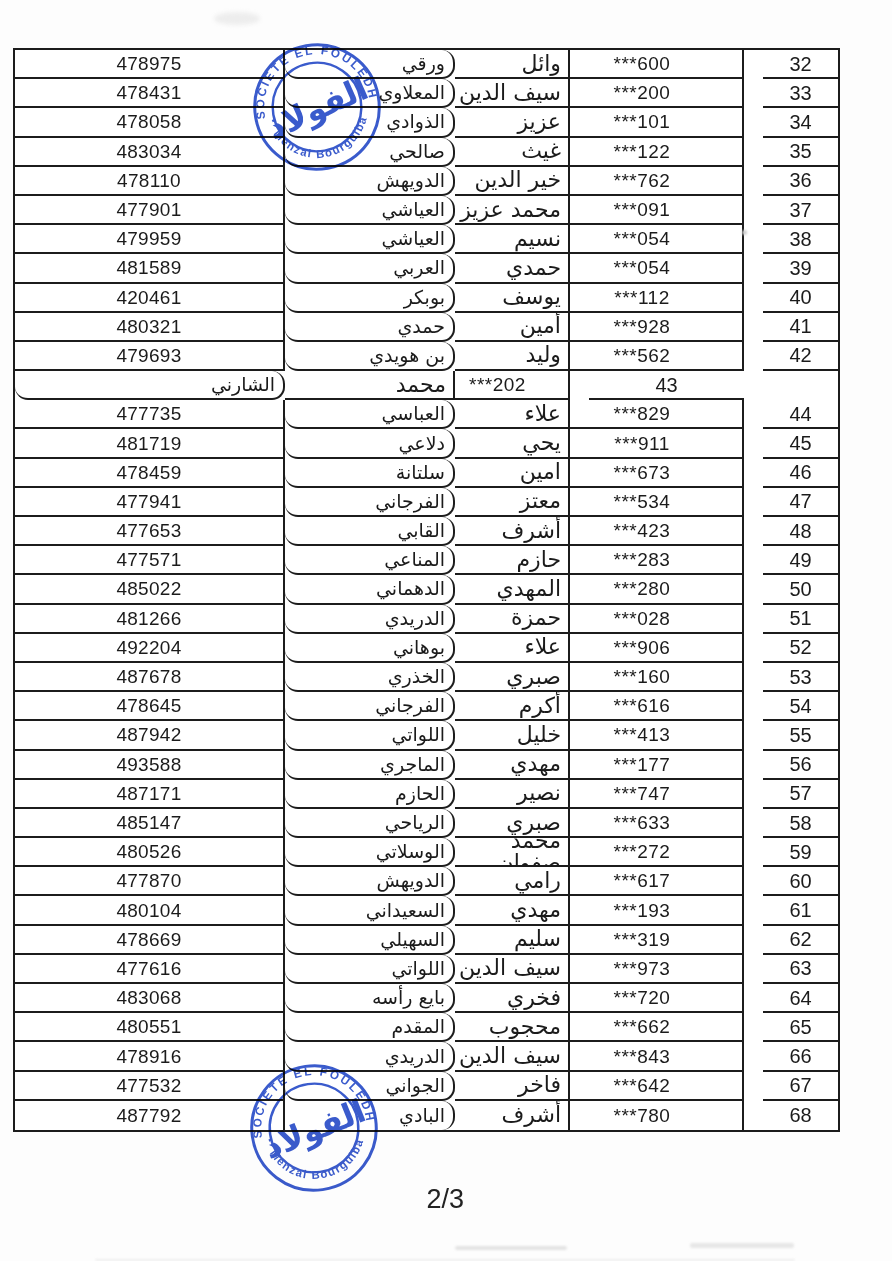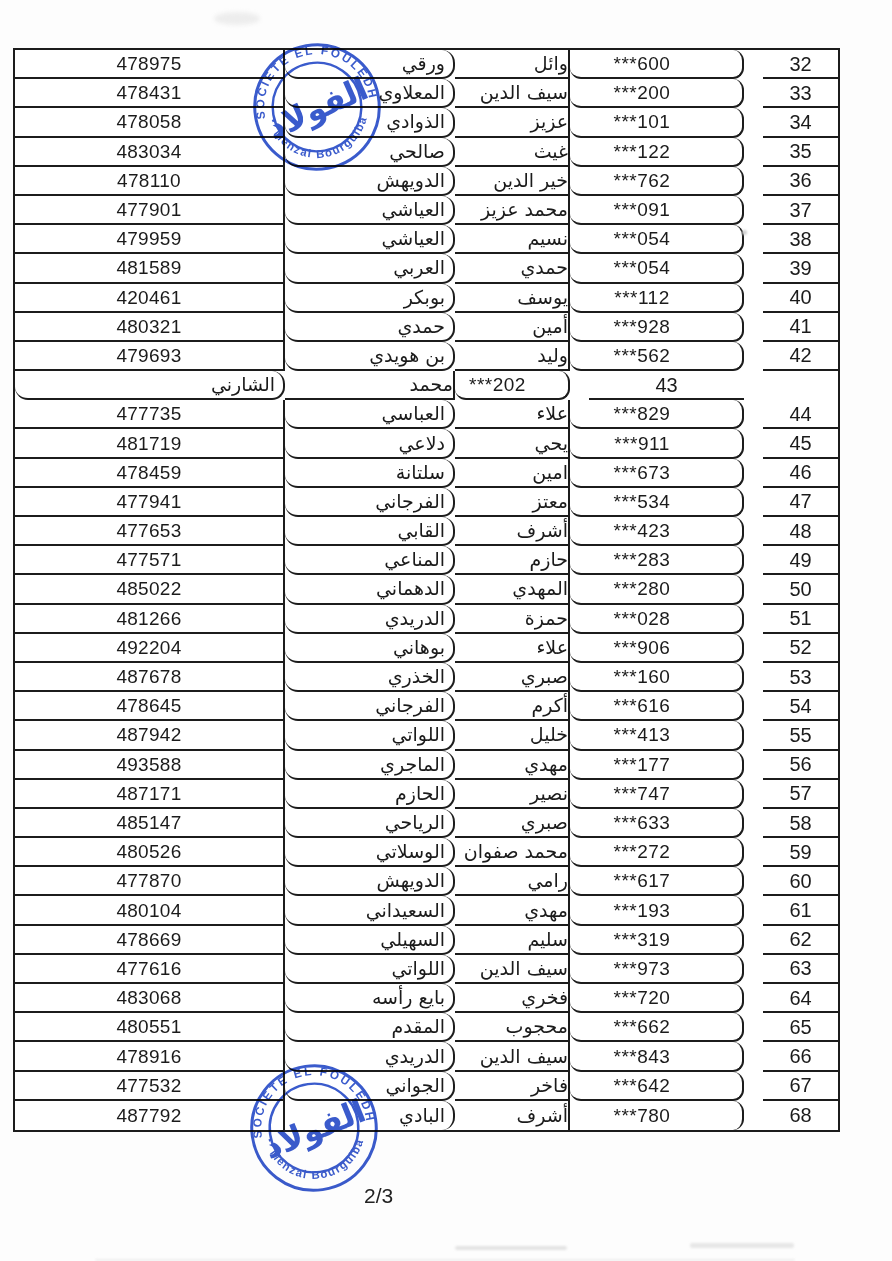--- a/index.html
+++ b/index.html
@@ -18,39 +18,39 @@
   .row{display:grid;grid-template-columns:270px 170px 115px 174px 1fr;min-height:0;}
   .cell{
     border-right:2px solid #1c1c1c;border-bottom:2px solid #1c1c1c;
     display:flex;align-items:center;overflow:hidden;line-height:1;box-sizing:border-box;
   }
   .row .cell:last-child{border-right:none;margin-left:19px;}
   .row:last-child .cell{border-bottom:none;}
   .c-id{justify-content:center;font-size:19px;letter-spacing:.3px;}
   .c-surname{direction:rtl;justify-content:flex-start;padding-right:8px;
     font-family:"DejaVu Sans",sans-serif;font-size:19px;border-radius:13px;}
-  .c-first{direction:rtl;justify-content:flex-start;
-    font-family:"DejaVu Sans",sans-serif;font-size:19px;text-align:right;}
-  .c-masked{direction:ltr;justify-content:center;padding-right:28px;font-size:19px;letter-spacing:.5px;border-radius:11px;}
+  .c-first{direction:rtl;justify-content:flex-start;padding-right:7px;
+    font-family:"DejaVu Sans",sans-serif;font-size:22px;text-align:right;}
+  .c-masked{direction:ltr;justify-content:center;padding-right:28px;font-size:19px;letter-spacing:.5px;}
   .c-num{justify-content:center;font-size:20px;}
 
   
   .stamp{position:absolute;width:132px;height:132px;mix-blend-mode:multiply;opacity:.93;}
   .stamp-top{left:251px;top:41px;transform:rotate(-10deg);}
   .stamp-bottom{left:248px;top:1062px;transform:rotate(-8deg);}
   .s-ring-outer{fill:none;stroke:#2b4ec8;stroke-width:3.2;}
   .s-ring-inner{fill:none;stroke:#2b4ec8;stroke-width:2.6;}
   .s-arc{fill:#2b4ec8;font-family:"Liberation Sans","DejaVu Sans",sans-serif;
     font-size:12.5px;font-weight:bold;letter-spacing:2.4px;}
   .s-arc-b{font-size:12px;letter-spacing:1.6px;}
   .s-center{fill:#2b4ec8;font-family:"DejaVu Sans",sans-serif;font-size:34px;font-weight:bold;}
 
   
-  .page-number{position:absolute;left:364px;top:1184px;width:124px;text-align:left;
-    font-size:21px;color:#222;}
+  .page-number{position:absolute;left:340px;top:1184px;width:124px;text-align:right;
+    font-size:27px;color:#222;}
 
   
   .smudge{position:absolute;border-radius:50%;filter:blur(2px);}
   .sm1{left:214px;top:12px;width:46px;height:13px;background:#ededed;}
   .sm2{left:742px;top:230px;width:5px;height:5px;background:#cfcfcf;filter:blur(1px);}
   .streak{position:absolute;filter:blur(1px);border-radius:2px;}
   .st1{left:455px;top:1246px;width:112px;height:4px;background:#e4e4e4;}
   .st2{left:690px;top:1243px;width:104px;height:5px;background:#e7e7e7;}
   .st3{left:95px;top:1259px;width:700px;height:2px;background:#efefef;}
 </style>

